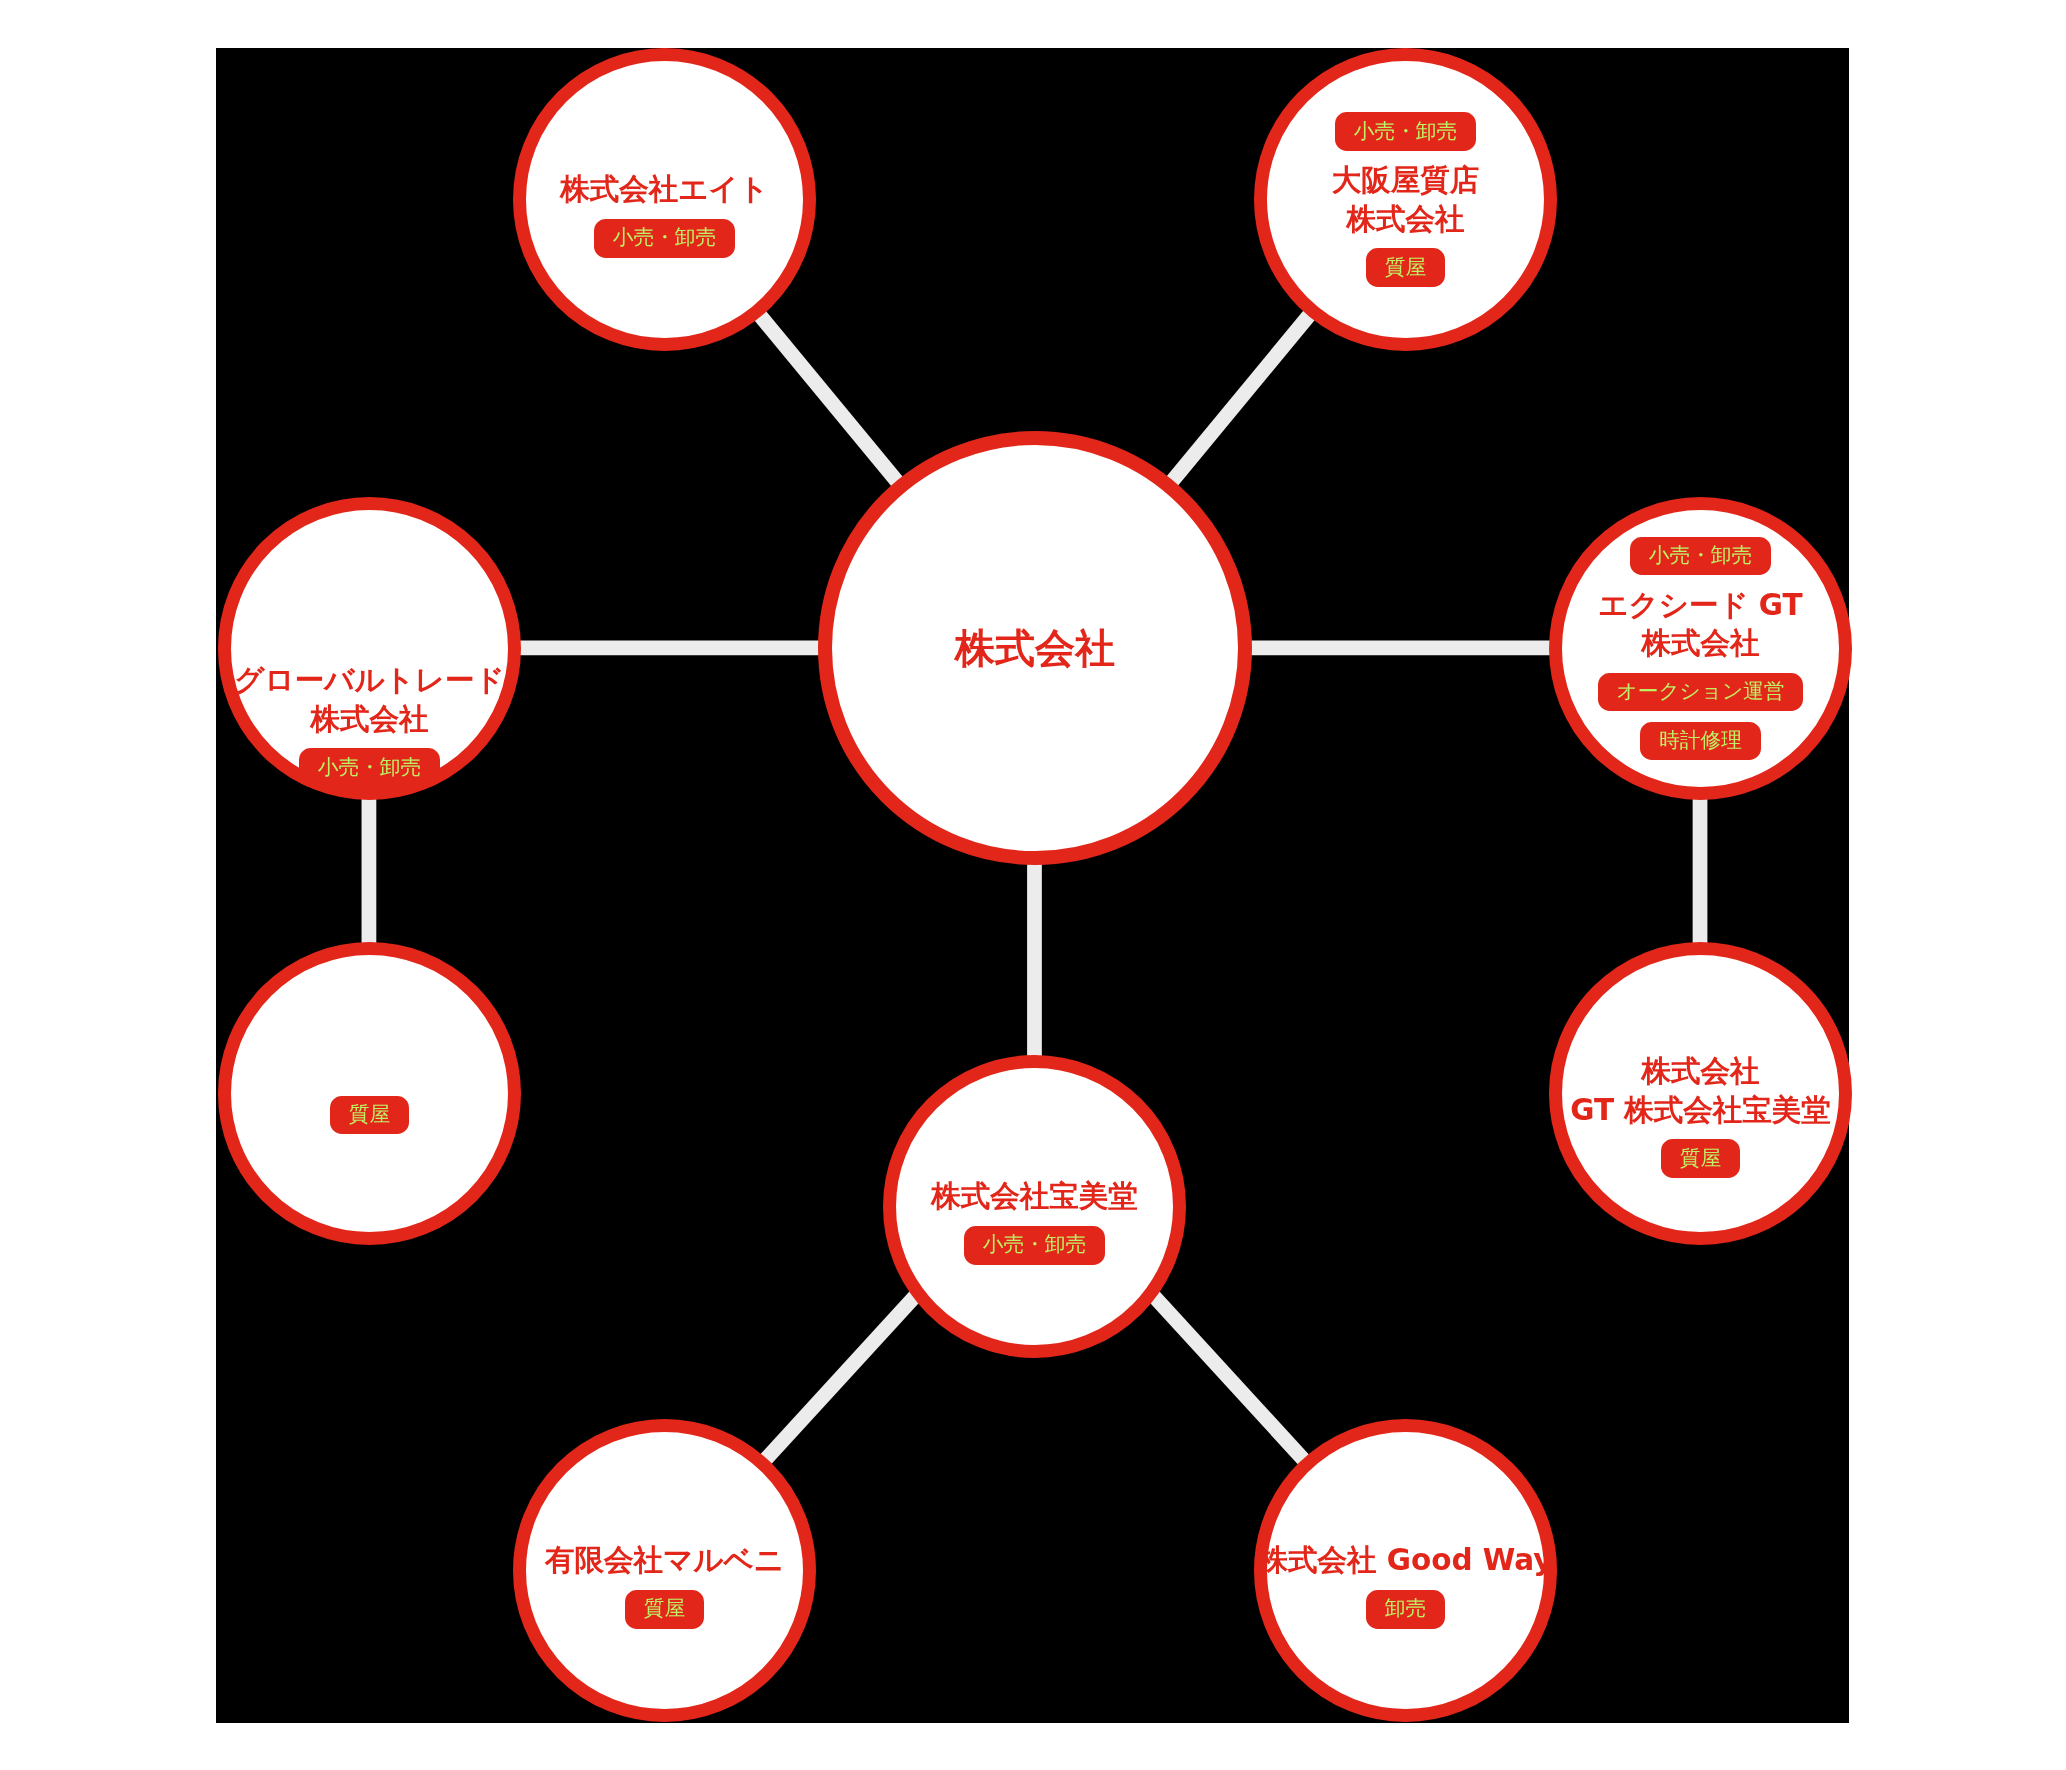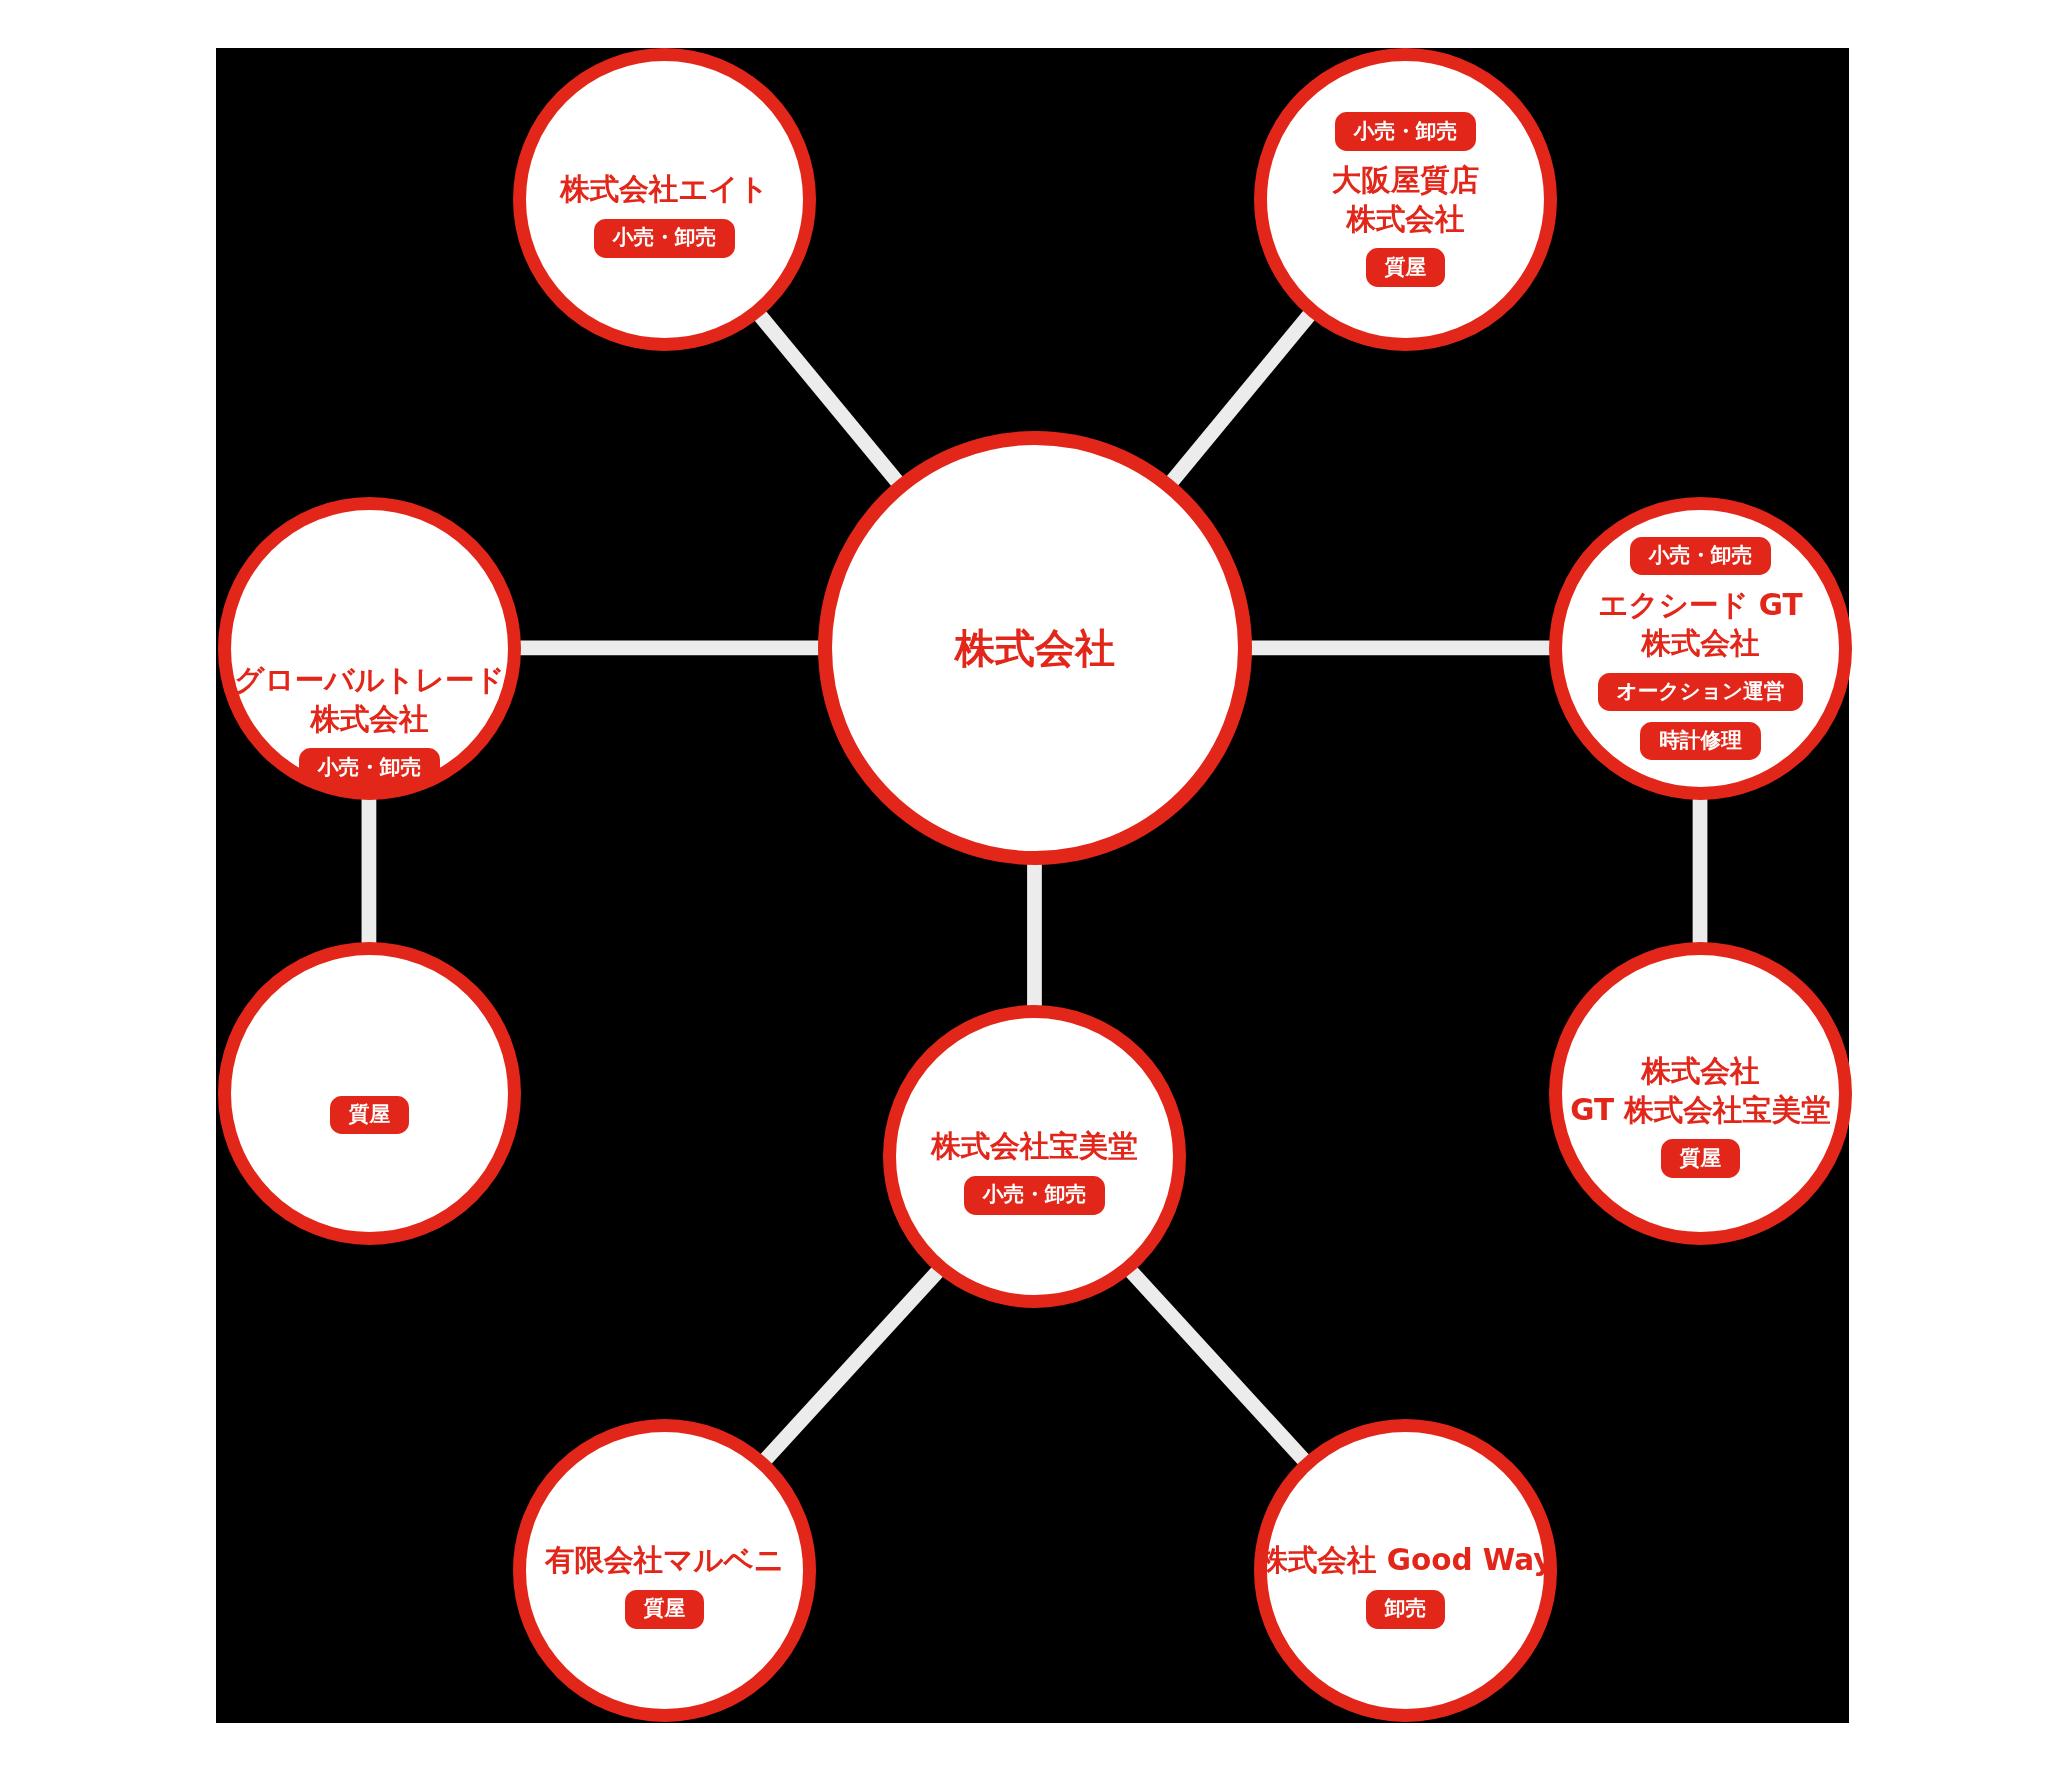--- a/index.html
+++ b/index.html
@@ -60,22 +60,22 @@
     line-height: 1.3;
     white-space: nowrap;
   }
   .node--center .name {
     font-size: 40px;
     line-height: 1.42;
   }
   .tag {
     display: inline-block;
     background: #e2271a;
-    color: #ffffff;
-    font-weight: 700;
+    color: #bef264;
+    font-weight: 400;
     font-size: 20.7px;
     line-height: 1.15;
     padding: 7.4px 19px;
     border-radius: 11.8px;
     white-space: nowrap;
   }
 </style>
 </head>
 <body>
 
@@ -142,21 +142,21 @@
   </div>
 
   <div class="node node--shift-2" style="left:1549px; top:942px;">
     <div class="name">
       <div>株式会社</div>
       <div>GT 株式会社宝美堂</div>
     </div>
     <span class="tag">質屋</span>
   </div>
 
-  <div class="node node--shift-1" style="left:883px; top:1005px;">
+  <div class="node node--shift-1" style="left:883px; top:1055px;">
     <div class="name">
       <div>株式会社宝美堂</div>
     </div>
     <span class="tag">小売・卸売</span>
   </div>
 
   <div class="node node--shift-1" style="left:513px; top:1419px;">
     <div class="name">
       <div>有限会社マルベニ</div>
     </div>

